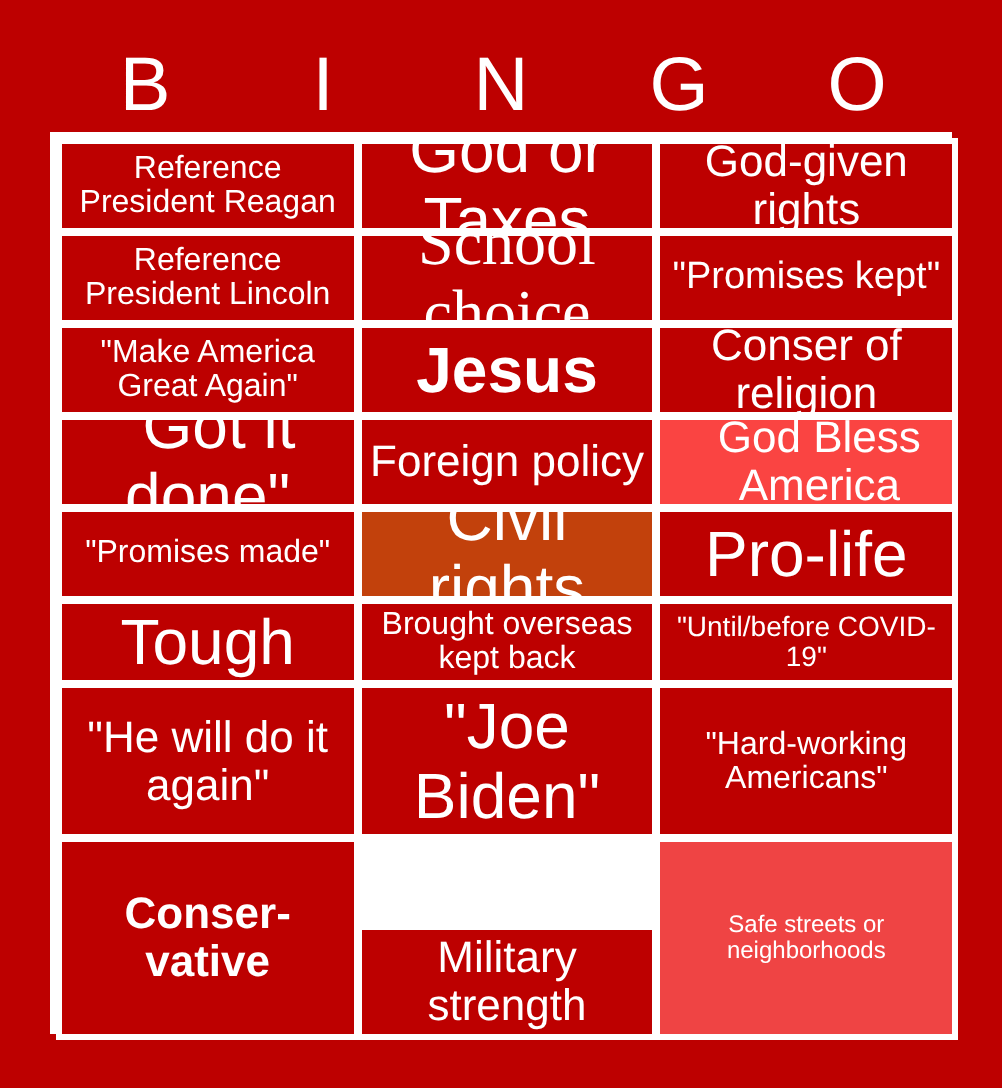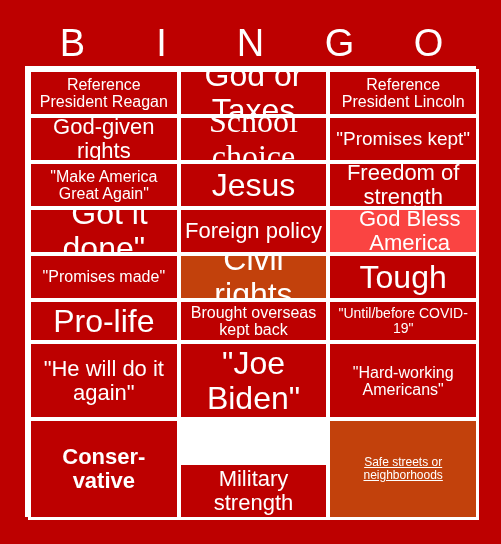--- a/index.html
+++ b/index.html
@@ -115,61 +115,61 @@
   </div>
 
   <div id="grid-lines" style="background: rgb(255, 255, 255);"></div>
   <div id="grid" style="border-color: rgb(255, 255, 255);">
       <div class="cell fs-md" style="background: rgb(189, 0, 0); color: rgb(255, 255, 255);">
         <span class="cell-text">Reference President Reagan</span>
       </div>
       <div class="cell fs-xxl" style="background: rgb(189, 0, 0); color: rgb(255, 255, 255);">
         <span class="cell-text">God or Taxes</span>
       </div>
+      <div class="cell fs-xl" style="background: rgb(189, 0, 0); color: rgb(255, 255, 255);">
+        <span class="cell-text">God-given rights</span>
+      </div>
       <div class="cell fs-md" style="background: rgb(189, 0, 0); color: rgb(255, 255, 255);">
         <span class="cell-text">Reference President Lincoln</span>
-      </div>
-      <div class="cell fs-xl" style="background: rgb(189, 0, 0); color: rgb(255, 255, 255);">
-        <span class="cell-text">God-given rights</span>
       </div>
       <div class="cell fs-xxl" style="background: rgb(189, 0, 0); color: rgb(255, 255, 255); font-family: Liberation Serif, serif;">
         <span class="cell-text">School choice</span>
       </div>
       <div class="cell fs-lg" style="background: rgb(189, 0, 0); color: rgb(255, 255, 255);">
         <span class="cell-text">"Promises kept"</span>
       </div>
       <div class="cell fs-md" style="background: rgb(189, 0, 0); color: rgb(255, 255, 255);">
         <span class="cell-text">"Make America Great Again"</span>
       </div>
-      <div class="cell fs-xxl" style="background: rgb(189, 0, 0); color: rgb(255, 255, 255);">
+      <div class="cell fs-xxl" style="background: rgb(189, 0, 0); color: rgb(255, 255, 255); font-weight: bold;">
         <span class="cell-text">Jesus</span>
       </div>
       <div class="cell fs-xl" style="background: rgb(189, 0, 0); color: rgb(255, 255, 255);">
-        <span class="cell-text">Freedom of strength</span>
+        <span class="cell-text">Conser of religion</span>
       </div>
       <div class="cell fs-xxl" style="background: rgb(189, 0, 0); color: rgb(255, 255, 255);">
         <span class="cell-text">"Got it done"</span>
       </div>
       <div class="cell fs-xl" style="background: rgb(189, 0, 0); color: #ffffff;">
         <span class="cell-text">Foreign policy</span>
       </div>
       <div class="cell fs-xl free" style="background: rgb(250, 68, 66); color: rgb(255, 255, 255);">
         <span class="cell-text">God Bless America</span>
       </div>
       <div class="cell fs-md" style="background: rgb(189, 0, 0); color: rgb(255, 255, 255);">
         <span class="cell-text">"Promises made"</span>
       </div>
       <div class="cell fs-xxl" style="background: #c2410c; color: rgb(255, 255, 255);">
         <span class="cell-text">Civil rights</span>
       </div>
       <div class="cell fs-xxl" style="background: rgb(189, 0, 0); color: rgb(255, 255, 255);">
-        <span class="cell-text">Tough</span>
+        <span class="cell-text">Pro-life</span>
       </div>
       <div class="cell fs-xxl" style="background: rgb(189, 0, 0); color: rgb(255, 255, 255);">
-        <span class="cell-text">Pro-life</span>
+        <span class="cell-text">Tough</span>
       </div>
       <div class="cell fs-md" style="background: rgb(189, 0, 0); color: rgb(255, 255, 255);">
         <span class="cell-text">Brought overseas kept back</span>
       </div>
       <div class="cell fs-sm" style="background: rgb(189, 0, 0); color: rgb(255, 255, 255);">
         <span class="cell-text">"Until/before COVID-19"</span>
       </div>
       <div class="cell fs-xl" style="background: rgb(189, 0, 0); color: rgb(255, 255, 255);">
         <span class="cell-text">"He will do it again"</span>
       </div>
@@ -178,18 +178,18 @@
       </div>
       <div class="cell fs-md" style="background: rgb(189, 0, 0); color: rgb(255, 255, 255);">
         <span class="cell-text">"Hard-working Americans"</span>
       </div>
       <div class="cell fs-xl" style="background: rgb(189, 0, 0); color: rgb(255, 255, 255); font-weight: bold;">
         <span class="cell-text">Conser-vative</span>
       </div>
       <div class="cell fs-xl" style="background: rgb(189, 0, 0); color: rgb(255, 255, 255); margin-top: 44px;">
         <span class="cell-text">Military strength</span>
       </div>
-      <div class="cell fs-xs" style="background: #c2410c; color: rgb(255, 255, 255); text-decoration: underline;">
+      <div class="cell fs-xs" style="background: #ef4444; color: rgb(255, 255, 255);">
         <span class="cell-text">Safe streets or neighborhoods</span>
       </div>
     </div>
 
 </div>
 
 </body></html>

